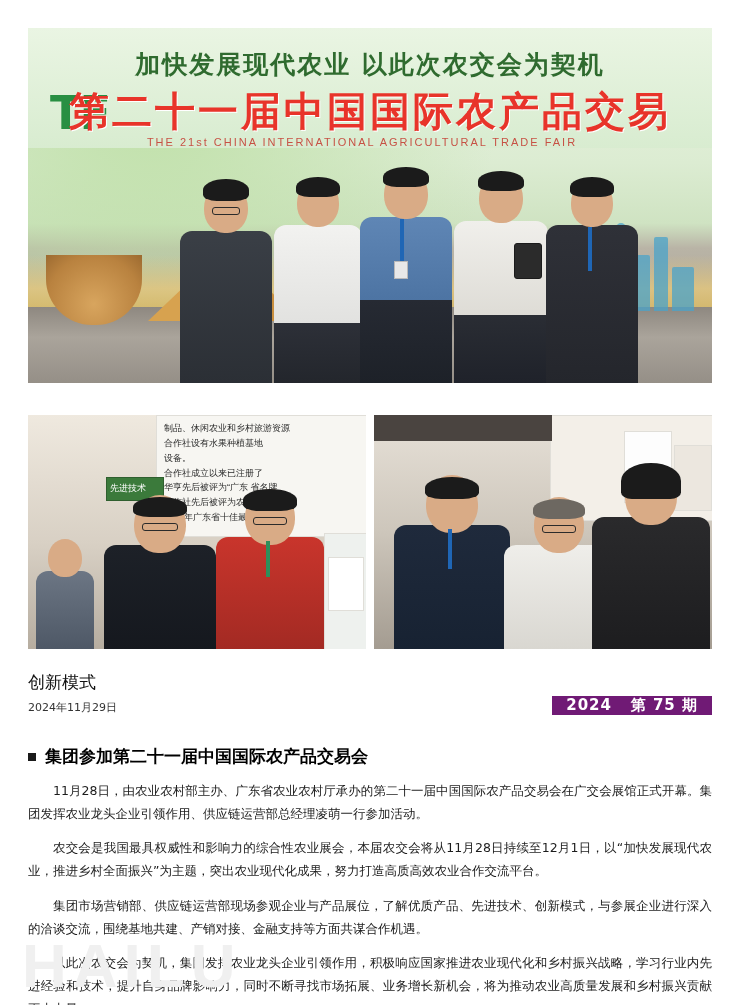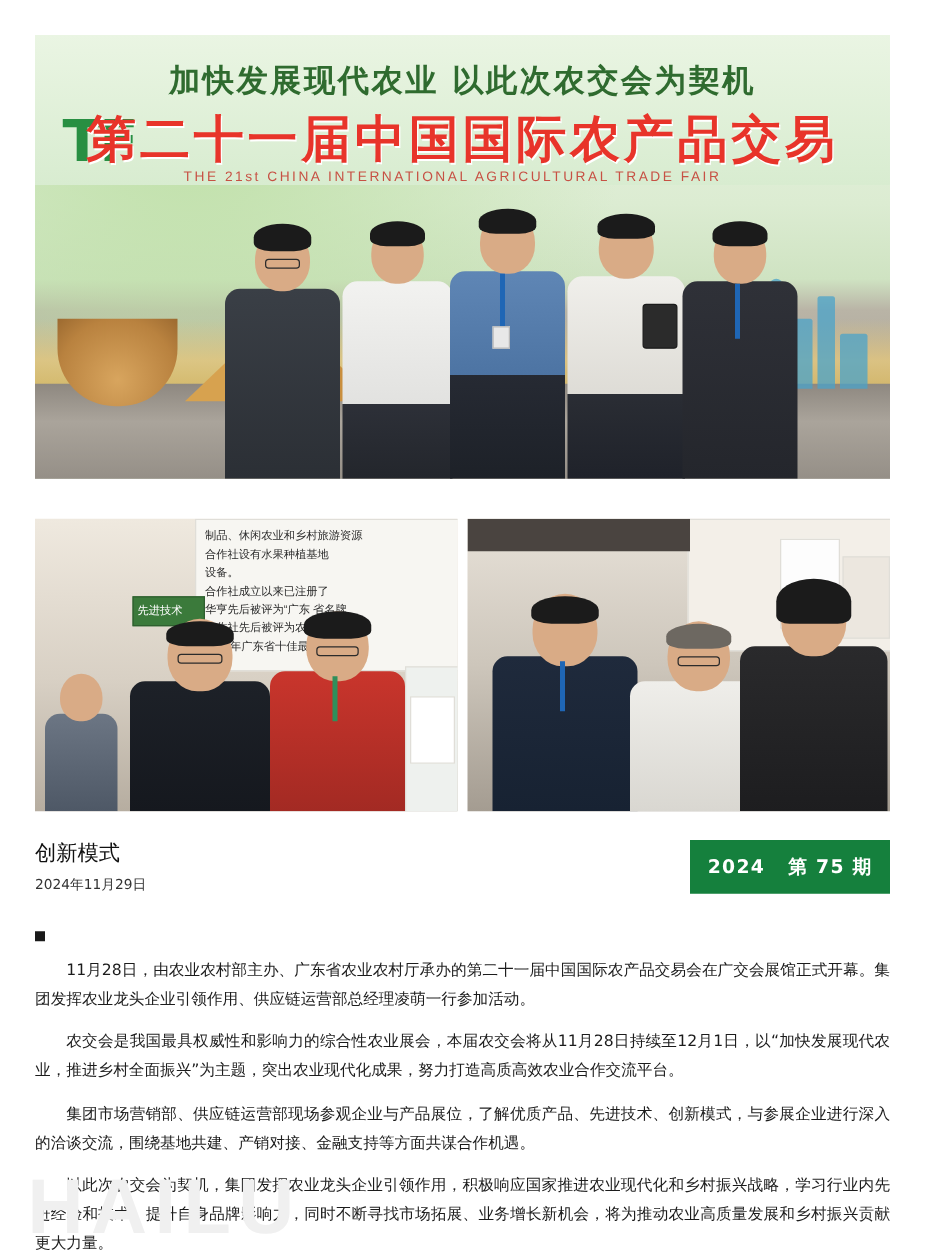--- a/index.html
+++ b/index.html
@@ -258,25 +258,25 @@
     color: #111;
     font-family: "DejaVu Sans", sans-serif;
   }
   .date {
     font-size: 11px;
     color: #333;
     margin-top: 6px;
     font-family: "DejaVu Sans", sans-serif;
   }
   .issue {
-    background: #15803d;
+    background: #701a75;
     color: #fff;
     font-size: 15px;
     font-weight: bold;
-    padding: 12px 14px;
+    padding: 0 14px;
     letter-spacing: 1px;
     font-family: "DejaVu Sans", sans-serif;
   }
 
   
   .article {
     margin-top: 30px;
   }
   .headline {
     display: flex;
@@ -462,20 +462,21 @@
     <div class="issue">
       <span>2024</span>
       &nbsp;
       <span>第 75 期</span>
     </div>
   </div>
 
   <div class="article">
     <div class="headline">
       <span class="bullet"></span>
+      <span>集团参加第二十一届中国国际农产品交易会</span>
     </div>
     <p>11月28日，由农业农村部主办、广东省农业农村厅承办的第二十一届中国国际农产品交易会在广交会展馆正式开幕。集团发挥农业龙头企业引领作用、供应链运营部总经理凌萌一行参加活动。</p>
     <p>农交会是我国最具权威性和影响力的综合性农业展会，本届农交会将从11月28日持续至12月1日，以“加快发展现代农业，推进乡村全面振兴”为主题，突出农业现代化成果，努力打造高质高效农业合作交流平台。</p>
     <p>集团市场营销部、供应链运营部现场参观企业与产品展位，了解优质产品、先进技术、创新模式，与参展企业进行深入的洽谈交流，围绕基地共建、产销对接、金融支持等方面共谋合作机遇。</p>
     <p>以此次农交会为契机，集团发挥农业龙头企业引领作用，积极响应国家推进农业现代化和乡村振兴战略，学习行业内先进经验和技术，提升自身品牌影响力，同时不断寻找市场拓展、业务增长新机会，将为推动农业高质量发展和乡村振兴贡献更大力量。</p>
   </div>
 
   <div class="watermark">HAILU</div>
 </div>
 

